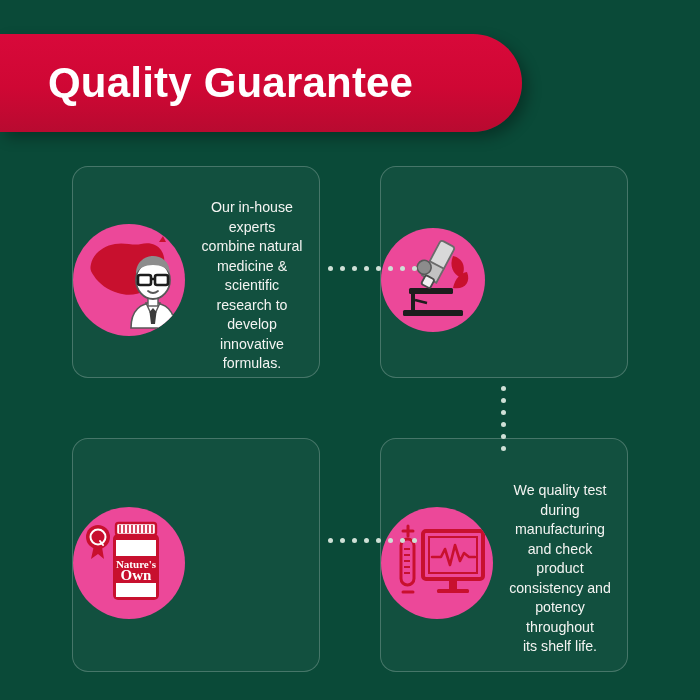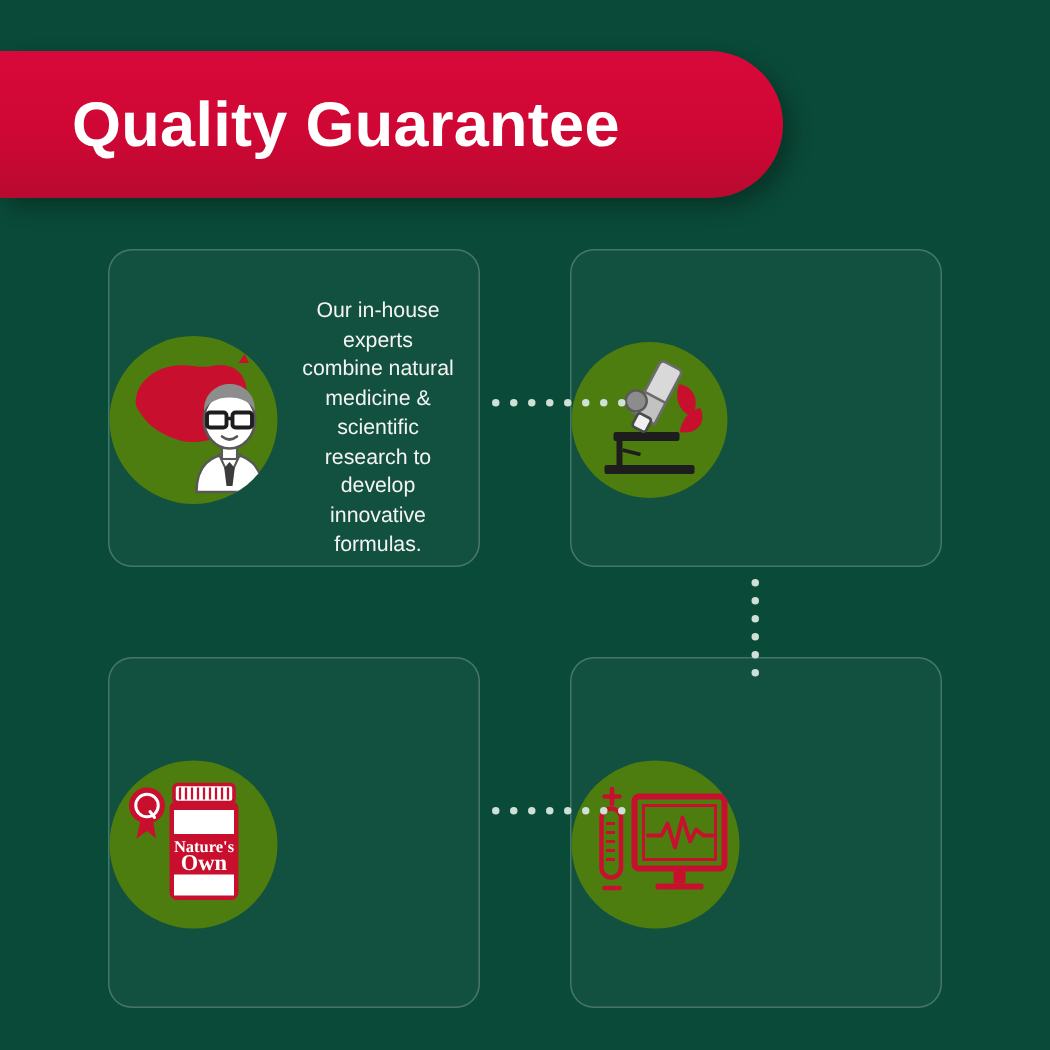--- a/index.html
+++ b/index.html
@@ -63,21 +63,21 @@
   }
   .card-1 { left: 0;     top: 0;   height: 212px; padding-top: 16px; }
   .card-2 { left: 308px; top: 0;   height: 212px; padding-top: 16px; }
   .card-3 { left: 0;     top: 272px; height: 234px; padding-top: 16px; }
   .card-4 { left: 308px; top: 272px; height: 234px; padding-top: 16px; }
 
   .icon-circle {
     width: 104px;
     height: 104px;
     border-radius: 50%;
-    background: #4d7c0f;
+    background: #ec4899;
     display: flex;
     align-items: center;
     justify-content: center;
     flex: none;
     position: relative;
     overflow: hidden;
   }
   .icon-circle.wide { width: 112px; height: 112px; }
 
   .card-text {
@@ -239,20 +239,25 @@
 
         <rect x="42" y="24" width="60" height="48" rx="3" fill="none" stroke="#c8102e" stroke-width="4"></rect>
         <rect x="48" y="30" width="48" height="36" fill="none" stroke="#c8102e" stroke-width="2"></rect>
 
         <path d="M51 50 L60 50 L64 42 L69 58 L74 38 L79 54 L83 46 L88 50 L94 50" fill="none" stroke="#c8102e" stroke-width="2.6" stroke-linejoin="round" stroke-linecap="round"></path>
 
         <rect x="68" y="72" width="8" height="10" fill="#c8102e"></rect>
         <rect x="56" y="82" width="32" height="4" rx="1.5" fill="#c8102e"></rect>
       </svg>
     </div>
+    <div class="card-text">We quality test during
+manufacturing and check
+product consistency and
+potency throughout
+its shelf life.</div>
   </div>
 
   <div class="dots-h conn-1">
     <span class="dot"></span>
     <span class="dot"></span>
     <span class="dot"></span>
     <span class="dot"></span>
     <span class="dot"></span>
     <span class="dot"></span>
     <span class="dot"></span>

